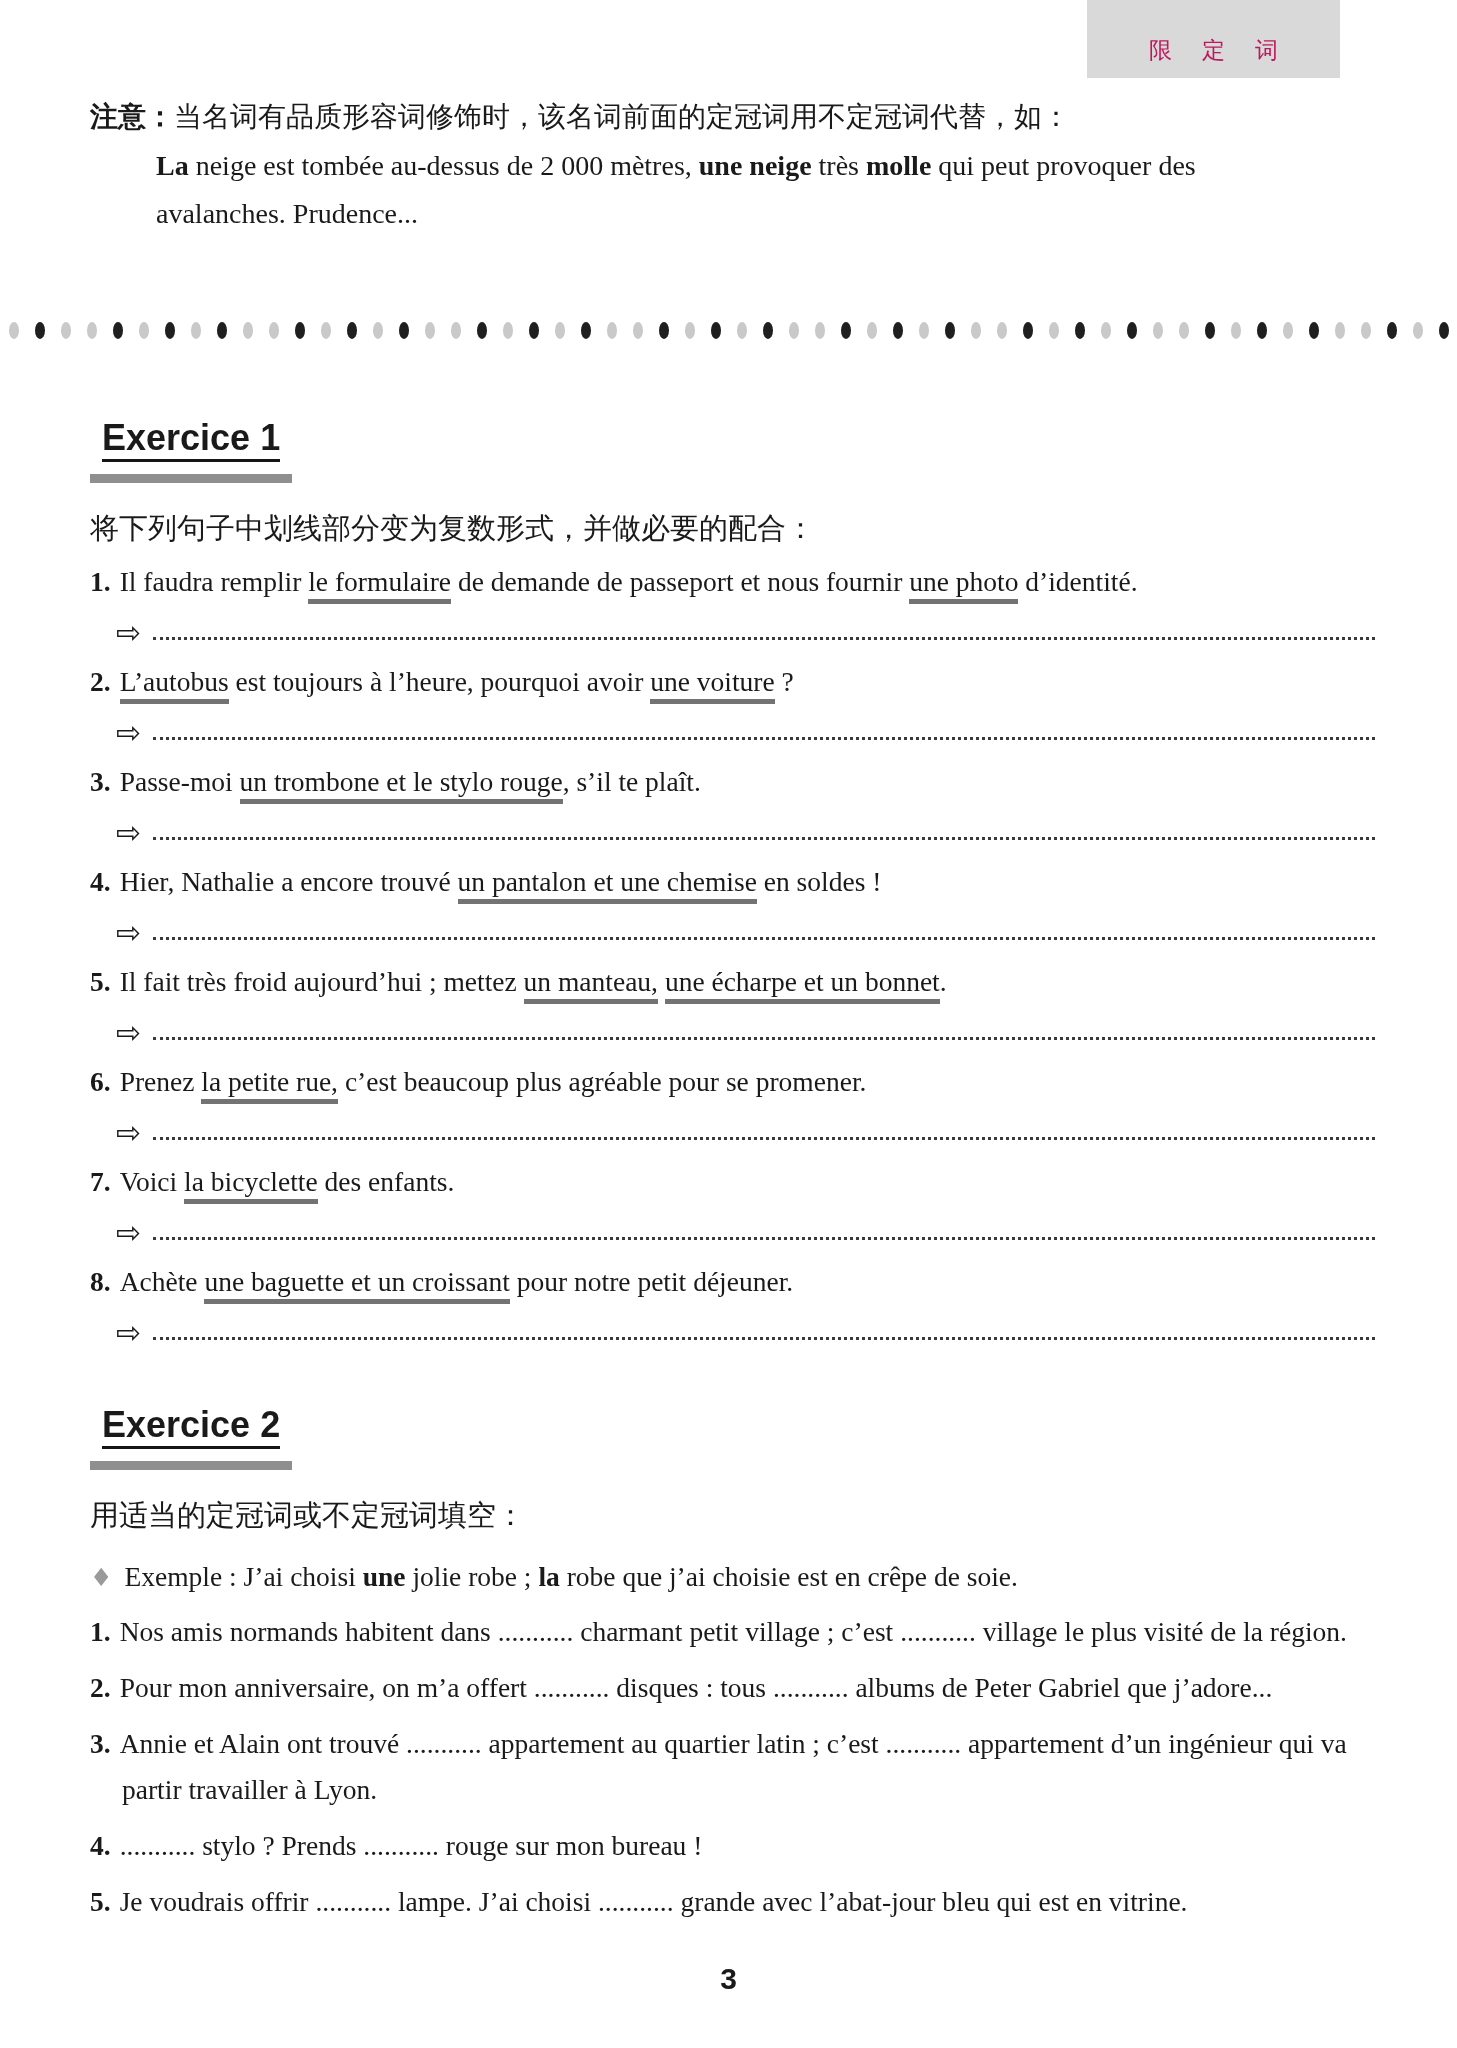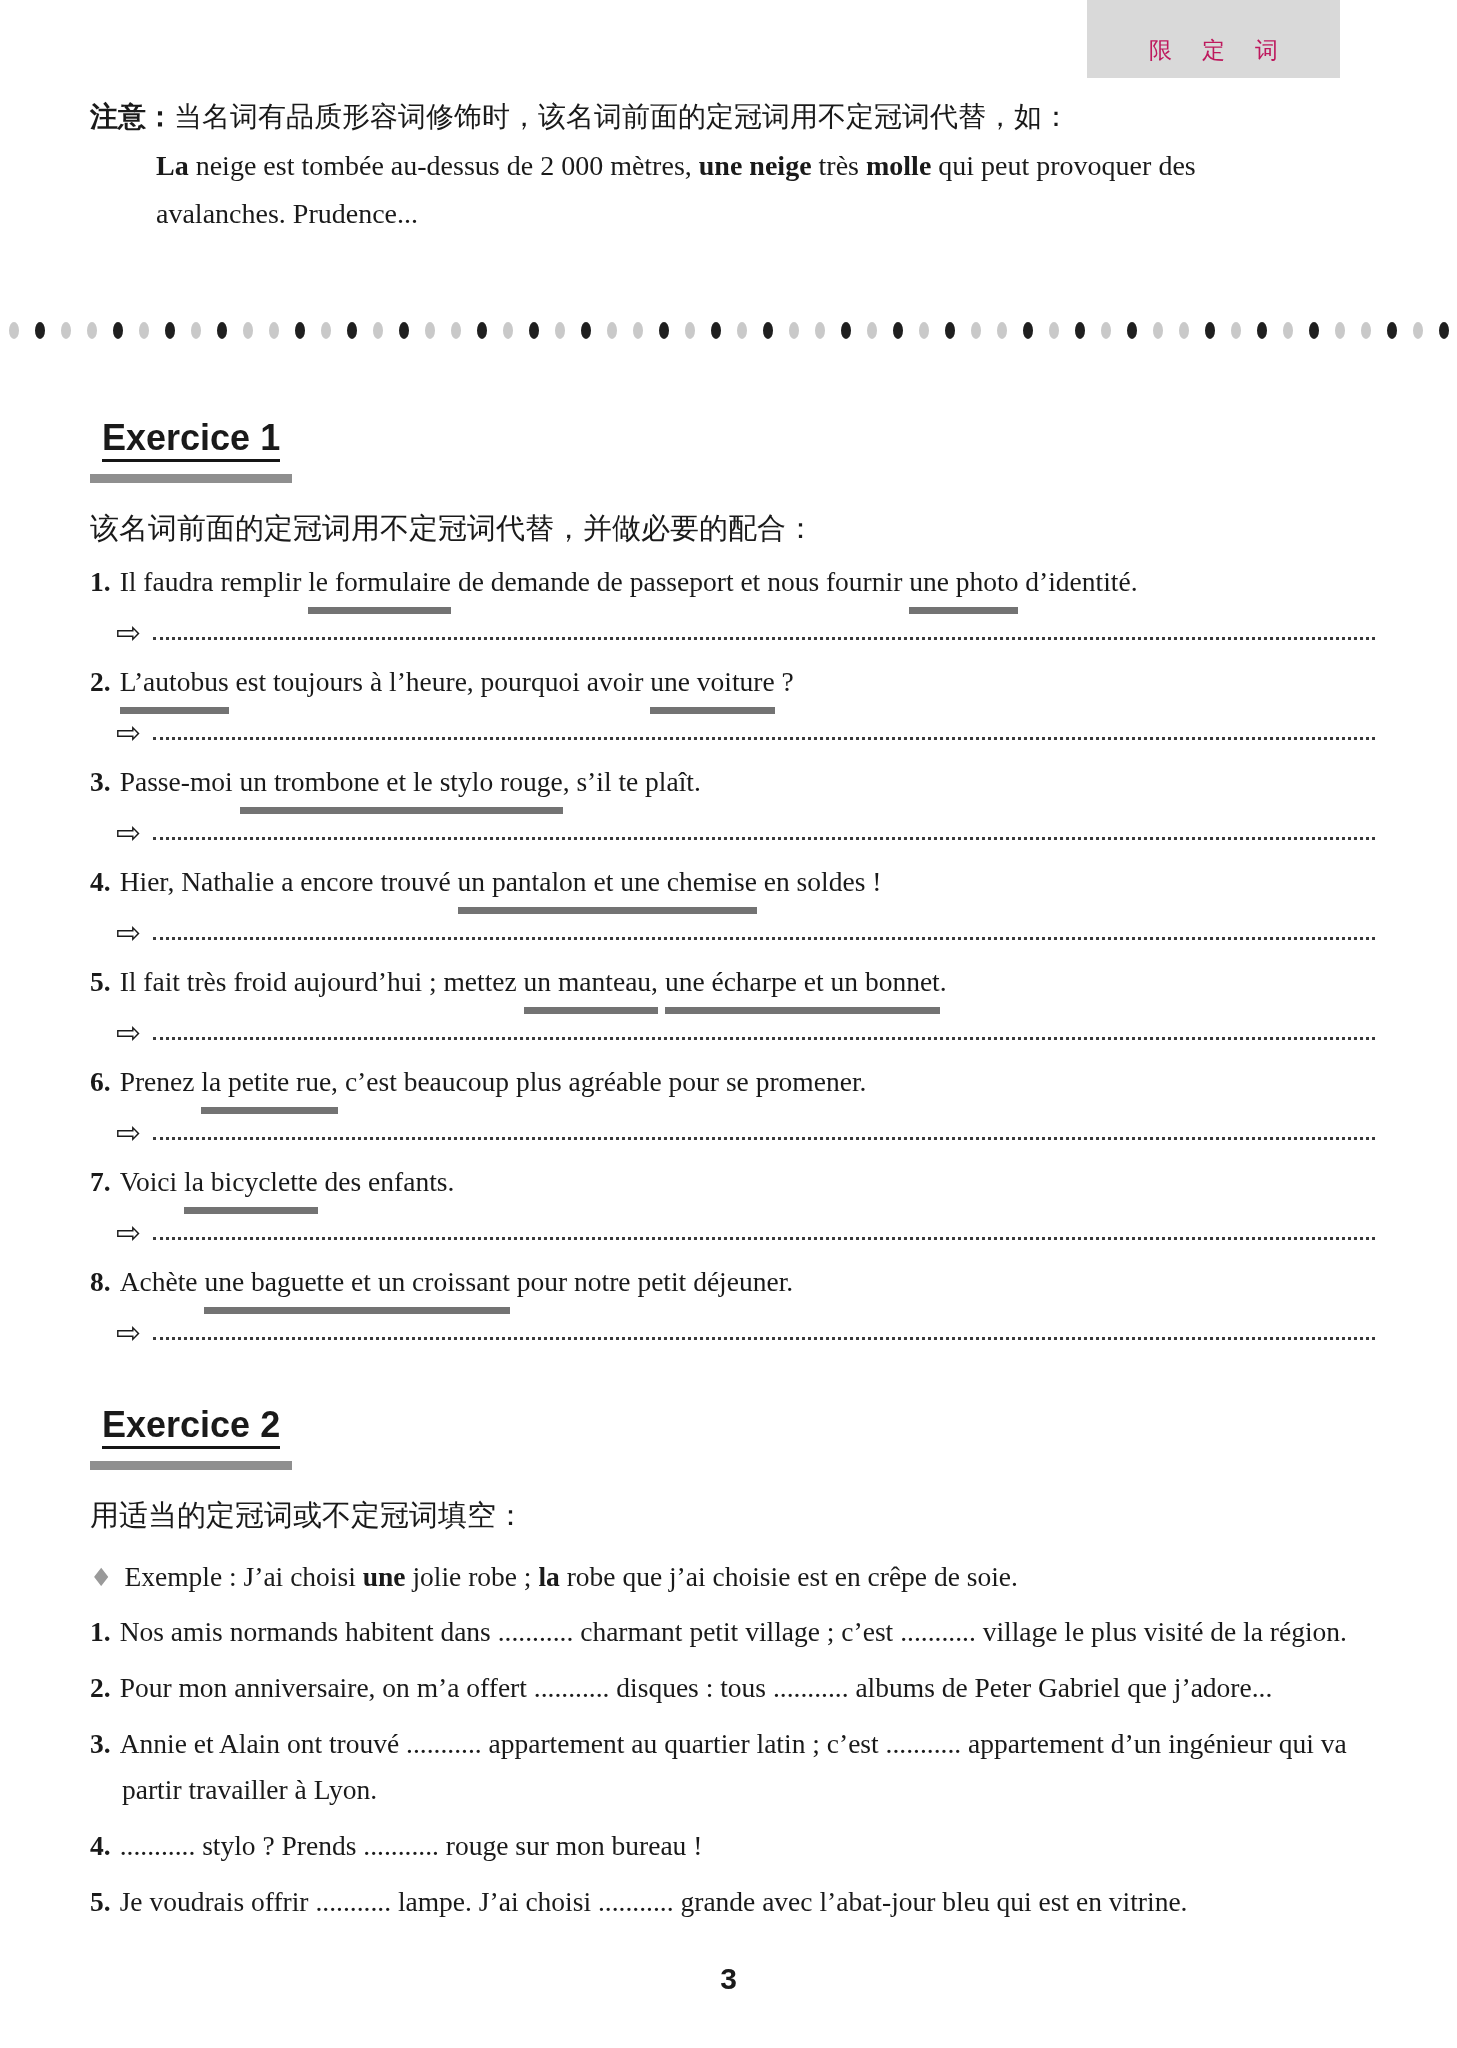--- a/index.html
+++ b/index.html
@@ -75,21 +75,21 @@
   
   .item {
     margin: 12px 0 0 0;
     font-size: 27.5px;
     line-height: 42px;
     padding-left: 32px;
     text-indent: -32px;
   }
   .num { font-weight: bold; margin-right: 9px; }
   .b { font-weight: bold; }
-  .u { border-bottom: 7px solid #737373; padding-bottom: 10px; text-align: center; }
+  .u { border-bottom: 5px solid #737373; padding-bottom: 2px; text-align: center; }
 
   
   .answer-row { display: flex; align-items: flex-end; height: 38px; margin: 8px 0 2px 26px; }
   .answer-row .arrow { font-size: 30px; line-height: 32px; }
   .dotted { flex: 1; border-bottom: 3px dotted #3a3a3a; margin: 0 0 9px 12px; }
 
   .ex2-items .item { margin-top: 10px; line-height: 46px; }
 
   
   .page-number {
@@ -177,21 +177,21 @@
         <span class="dot dot-dark"></span>
         <span class="dot dot-light"></span>
         <span class="dot dot-dark"></span>
       </div>
 
     <section class="ex1">
       <div class="ex-heading-wrap">
         <h2 class="ex-title">Exercice 1</h2>
         <div class="ex-bar"></div>
       </div>
-      <p class="instruction">该名词前面的定冠词用不定冠词代替，并做必要的配合：</p>
+      <p class="instruction">将下列句子中划线部分变为复数形式，并做必要的配合：</p>
       <div id="ex1-items">
           <p class="item"><span class="num">1.</span><span>Il faudra remplir </span><span class="u">le formulaire</span><span> de demande de passeport et nous fournir </span><span class="u">une photo</span><span> d’identité.</span></p>
           <div class="answer-row">
             <span class="arrow">⇨</span>
             <span class="dotted"></span>
           </div>
           <p class="item"><span class="num">2.</span><span class="u">L’autobus</span><span> est toujours à l’heure, pourquoi avoir </span><span class="u">une voiture</span><span> ?</span></p>
           <div class="answer-row">
             <span class="arrow">⇨</span>
             <span class="dotted"></span>

